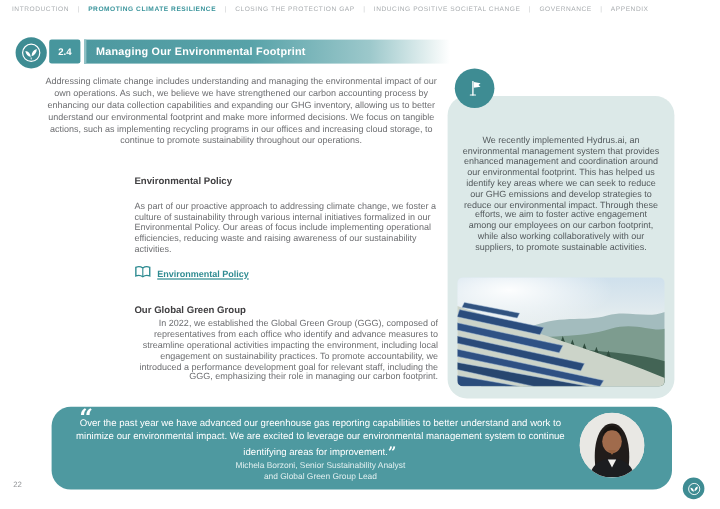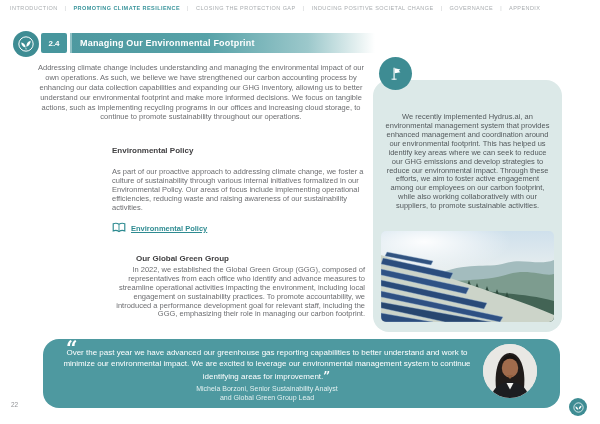--- a/index.html
+++ b/index.html
@@ -53,21 +53,21 @@
   .sec-body { position: absolute; left: 112px; width: 253px; font-size: 7.5px; line-height: 1.185; color: #6d6e71; }
   #h-envpolicy { top: 146px; }
   #b-envpolicy { top: 158px; margin-top: 10px; }
   .doc-link {
     position: absolute; left: 112px; top: 219px;
     display: flex; align-items: center; gap: 5px; cursor: pointer;
   }
   .doc-link .link-label {
     font-size: 7.5px; font-weight: bold; color: #2E8B91; text-decoration: underline;
   }
-  #h-ggg { top: 254px; margin-left: 24px; }
+  #h-ggg { top: 254px; }
   #b-ggg { top: 266px; text-align: right; }
 
   
   .callout {
     position: absolute; left: 373px; top: 80px; width: 189px; height: 252px;
     background: #DCE9E8; border-radius: 16px;
   }
   .callout-icon {
     position: absolute; left: 379px; top: 57px; width: 33px; height: 33px;
     border-radius: 50%; background: #3E8C93;

